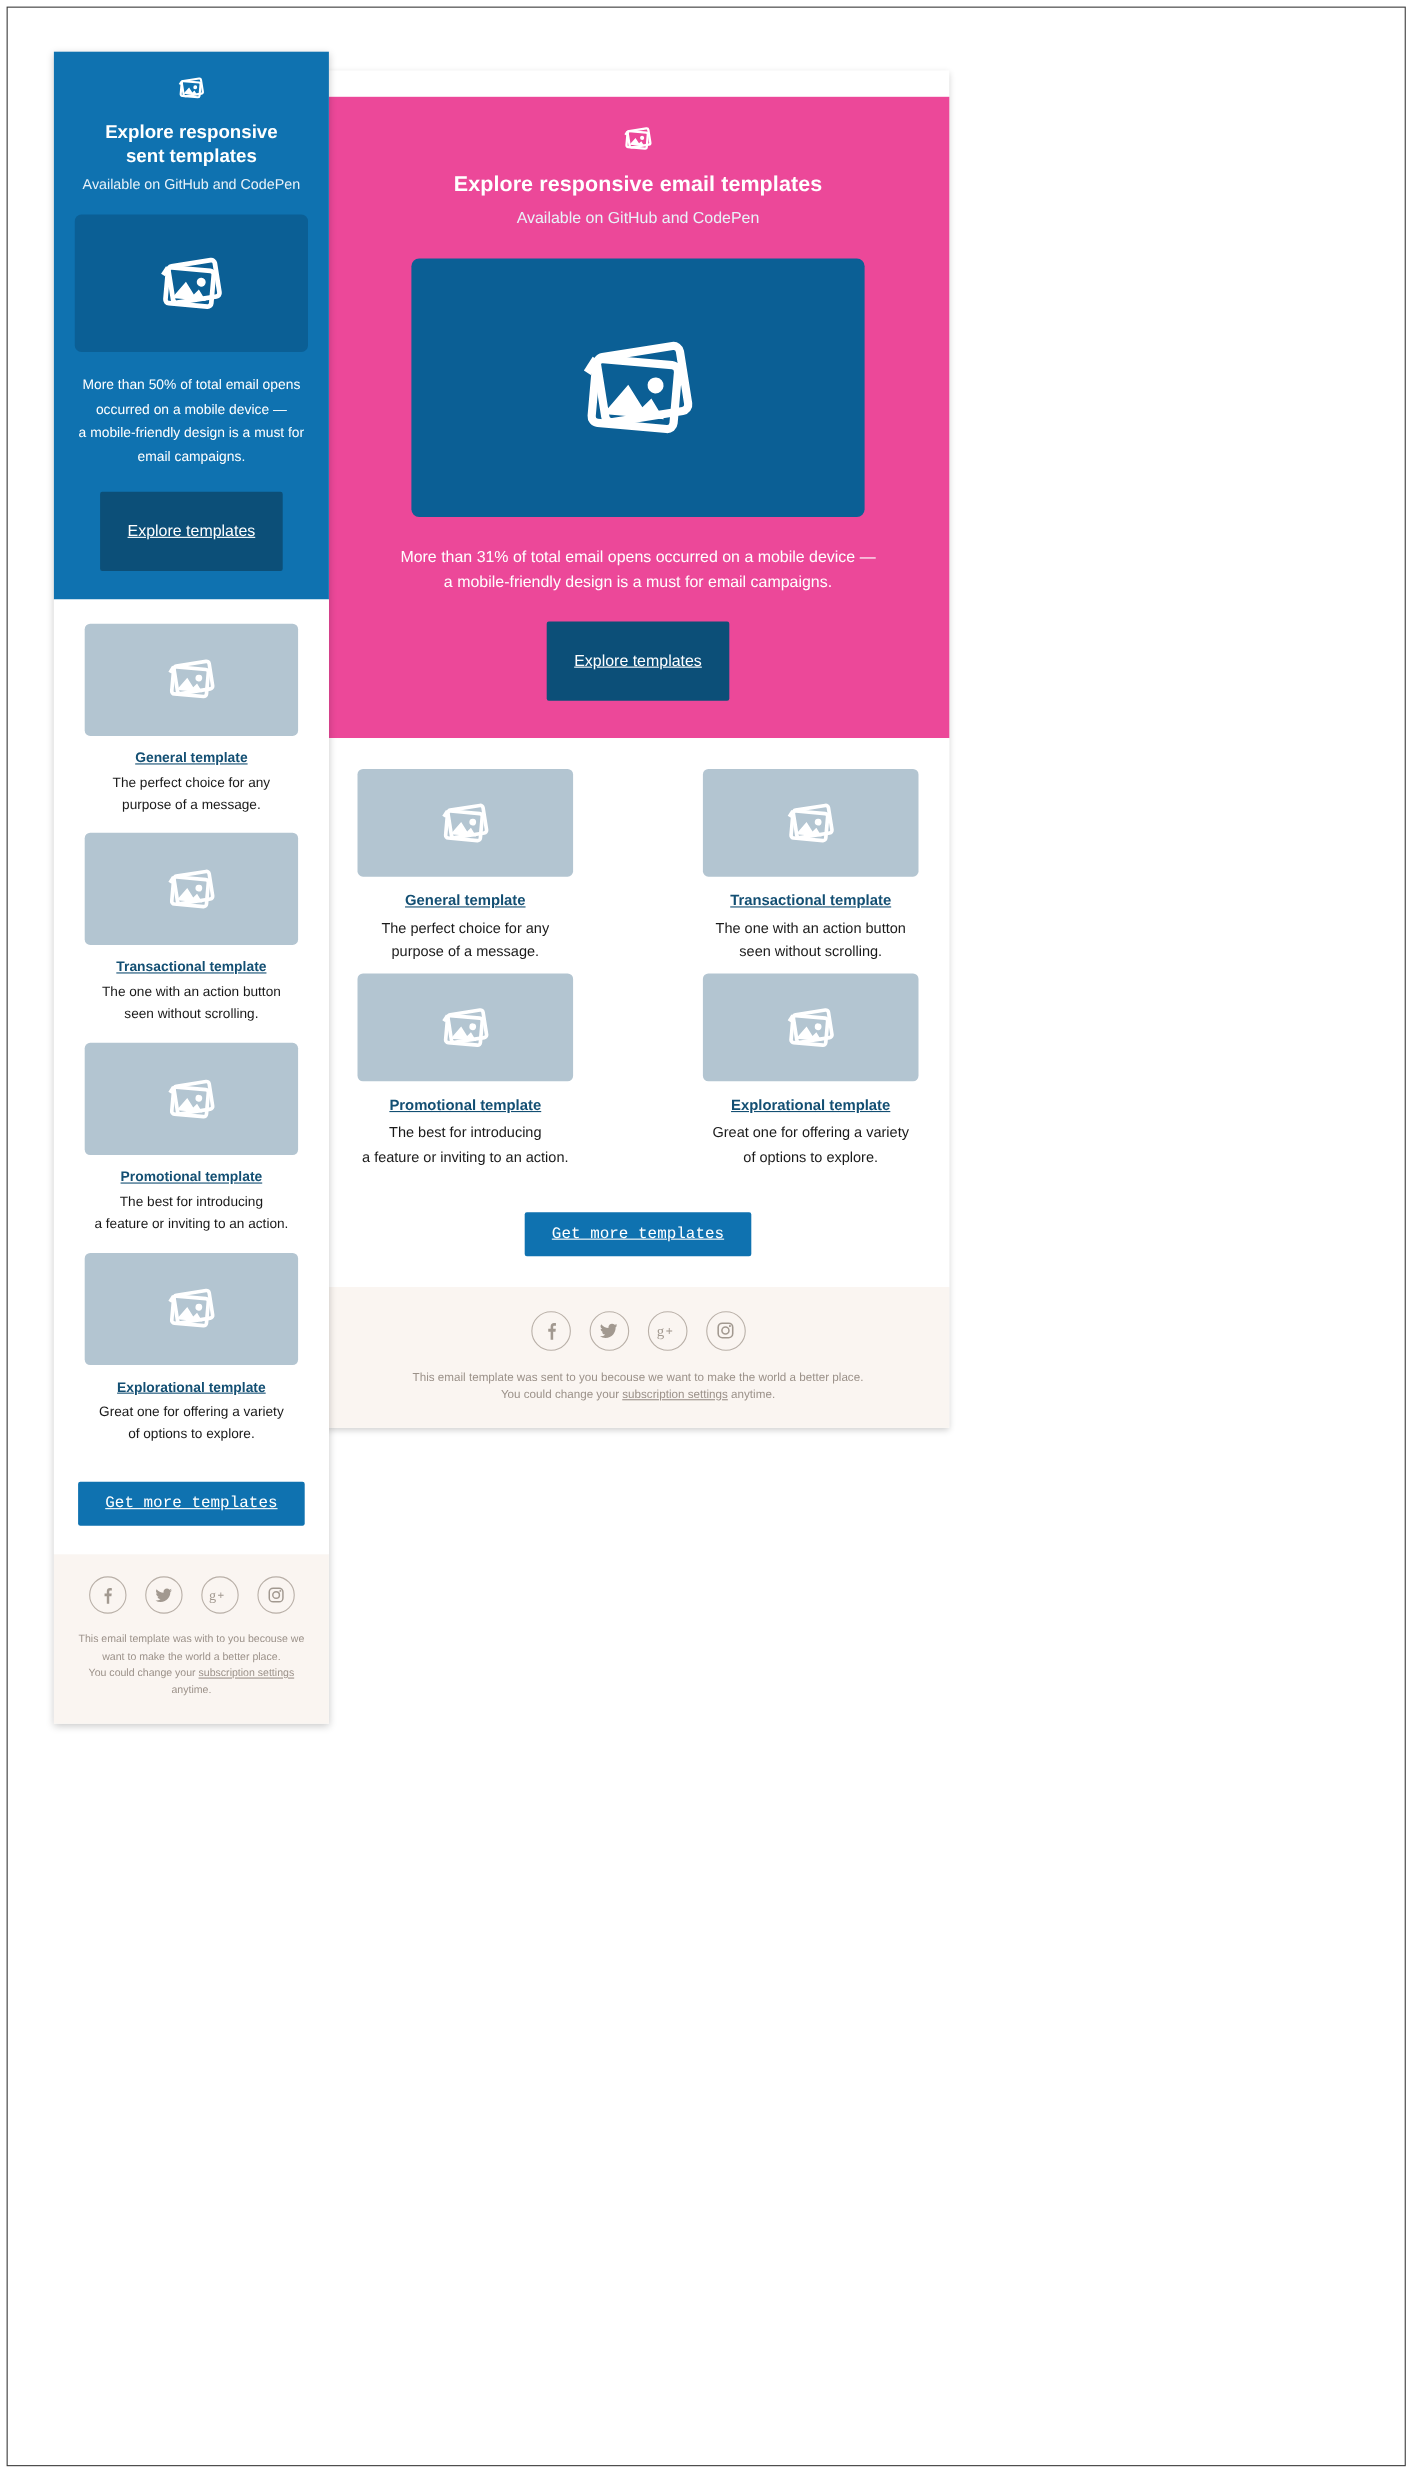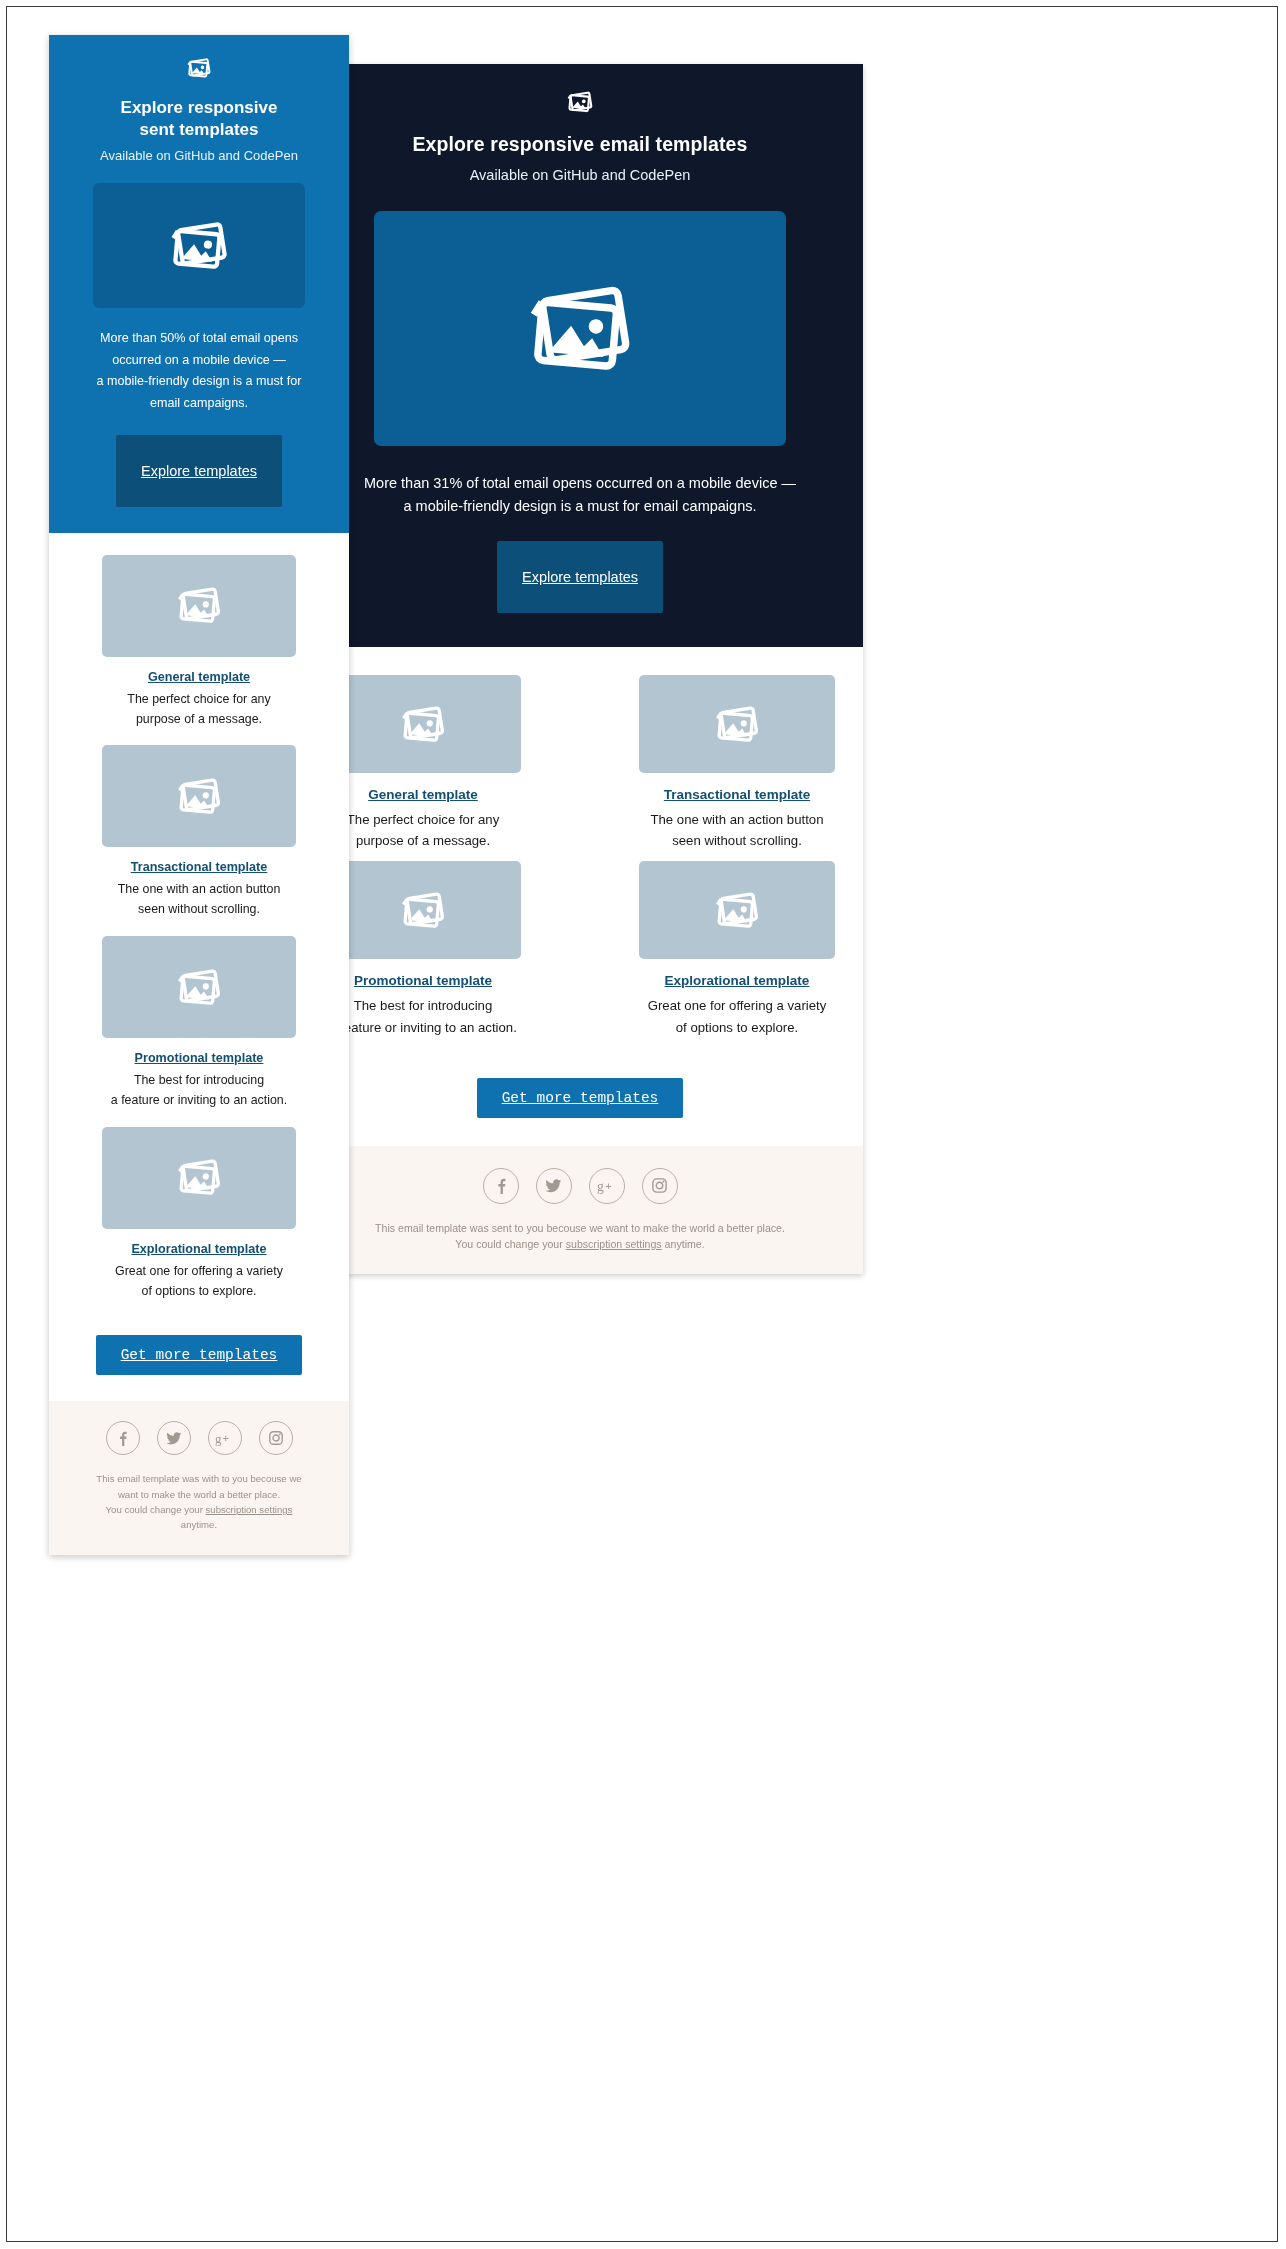--- a/index.html
+++ b/index.html
@@ -30,24 +30,25 @@
   
   #desktop-email {
     position: absolute;
     left: 290px;
     top: 57px;
     width: 566px;
     background: #ffffff;
     box-shadow: 0 2px 6px rgba(0,0,0,0.20);
   }
   #desktop-hero {
-    background: #0f172a;
+    background: #ec4899;
     padding: 24px 28px 34px 28px;
     text-align: center;
     box-sizing: border-box;
+    margin-top: 24px;
   }
   .hero-logo {
     display: block;
     margin: 0 auto 16px auto;
   }
   #desktop-hero .hero-title {
     color: #ffffff;
     font-size: 19.5px;
     font-weight: bold;
     line-height: 1.3;
@@ -182,22 +183,22 @@
   .footer-note .sub-link {
     color: #9b9189;
     text-decoration: underline;
     cursor: pointer;
   }
 
   
   #mobile-email {
     position: absolute;
     left: 42px;
-    top: 28px;
-    width: 300px;
+    top: 40px;
+    width: 250px;
     background: #ffffff;
     box-shadow: 0 2px 7px rgba(0,0,0,0.22);
   }
   #mobile-hero {
     background: #0f72b0;
     padding: 20px 18px 26px 18px;
     text-align: center;
     box-sizing: border-box;
   }
   #mobile-hero .hero-title {

